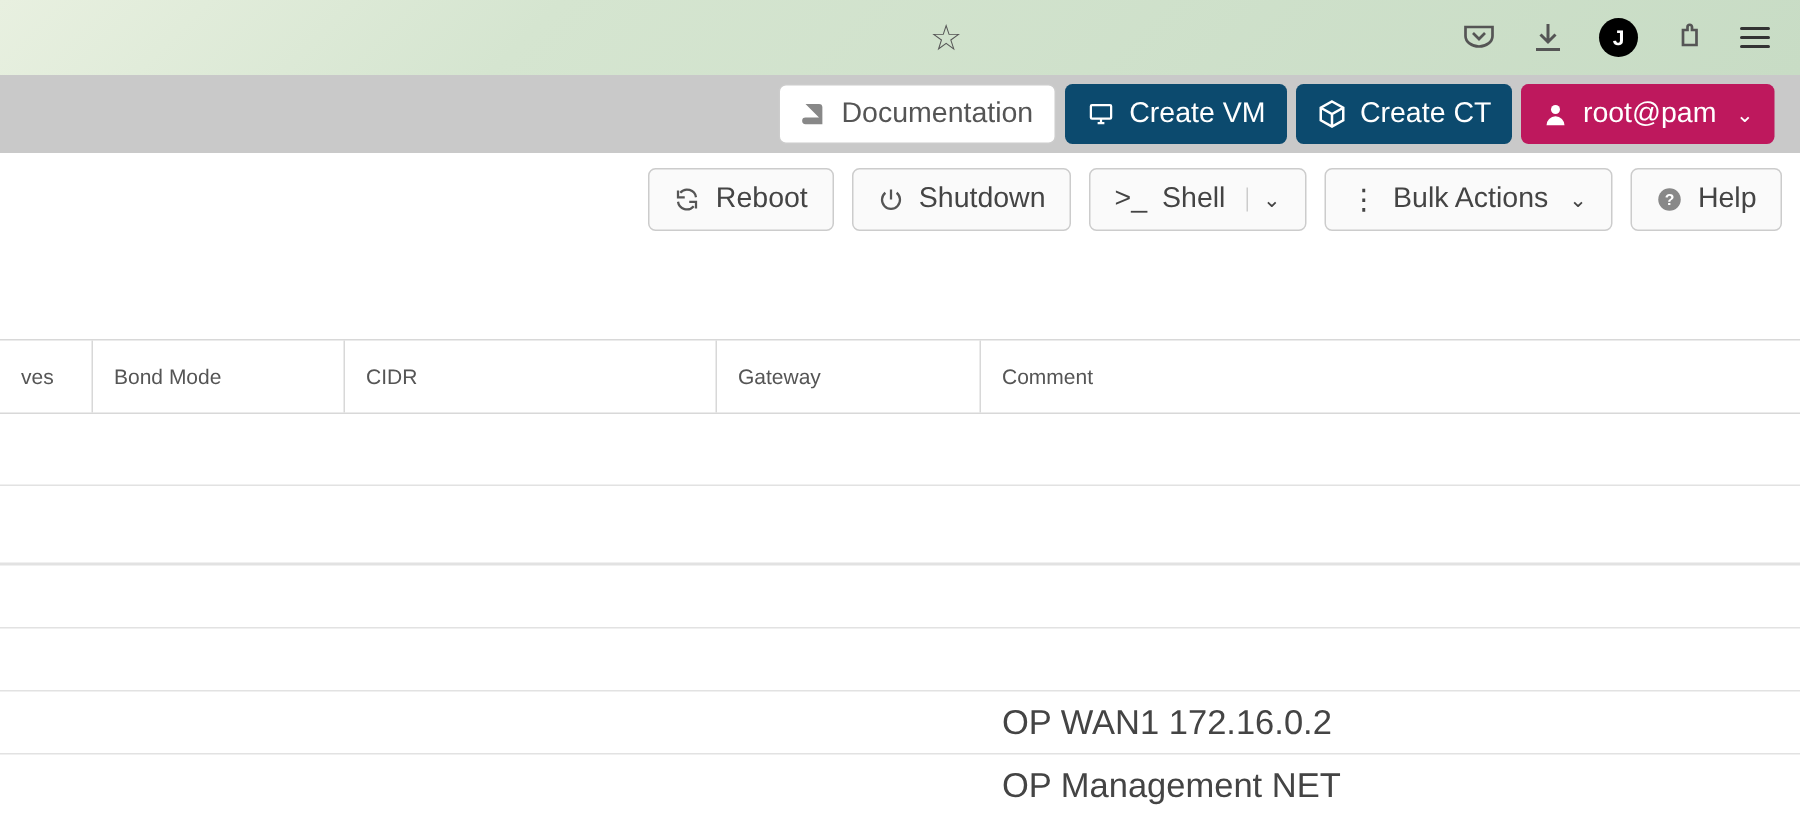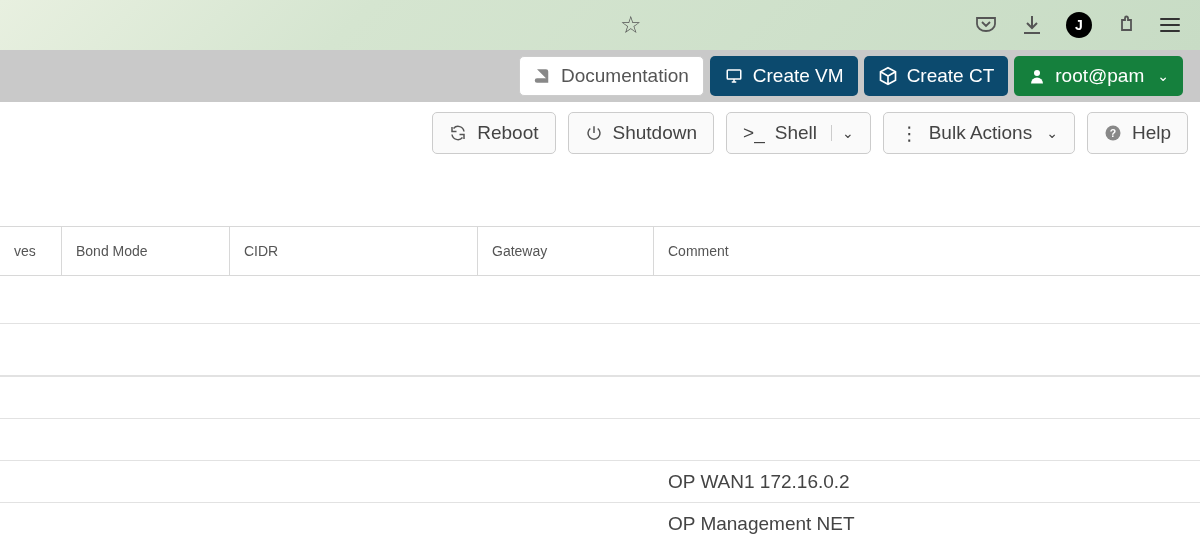--- a/index.html
+++ b/index.html
@@ -83,21 +83,21 @@
     .hdr-btn.doc {
       background: #fff;
       color: #555;
       border: 1px solid #ccc;
     }
     .hdr-btn.blue {
       background: #0c4a6e;
       color: #fff;
     }
     .hdr-btn.dark {
-      background: #15803d;
+      background: #be185d;
       color: #fff;
     }
     .icon {
       display: inline-flex;
       align-items: center;
       justify-content: center;
     }
     .chev-down {
       font-size: 14px;
       margin-left: 4px;
@@ -155,21 +155,21 @@
     .th.cidr { width: 248px; }
     .th.gateway { width: 176px; }
     .th.comment { flex: 1; }
     .rows {
       margin-top: 0;
     }
     .row {
       height: 42px;
       border-bottom: 1px solid #e2e2e2;
       display: flex;
-      font-size: 19px;
+      font-size: 23px;
       color: #444;
     }
     .row.first { height: 48px; }
     .cell {
       display: flex;
       align-items: center;
       padding-left: 14px;
     }
     .cell.ves { width: 62px; }
     .cell.bond { width: 168px; }

